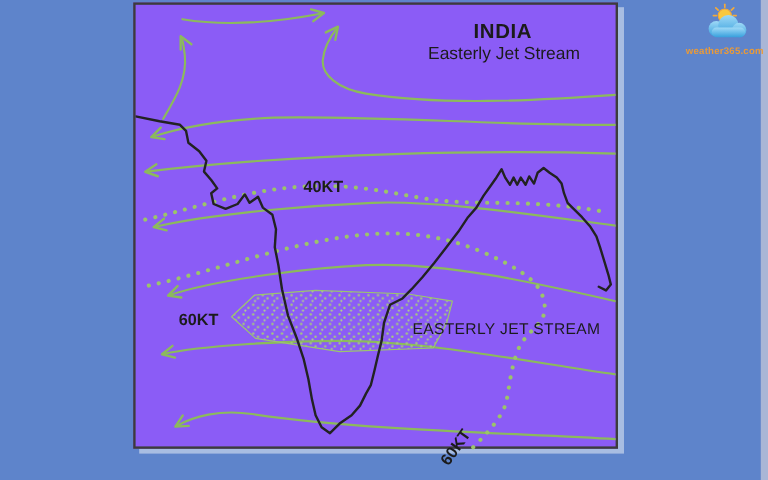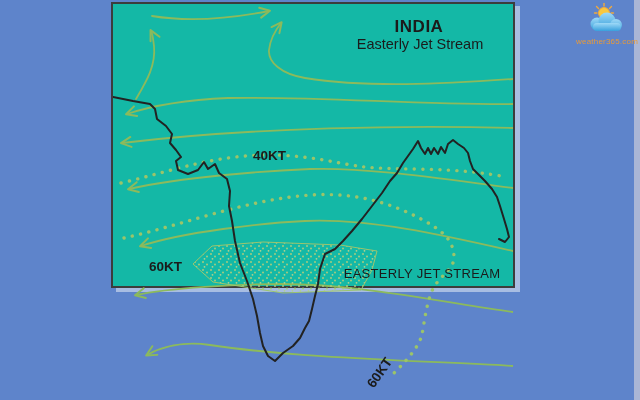--- a/index.html
+++ b/index.html
@@ -6,36 +6,36 @@
   body{
     width:640px;height:400px;overflow:hidden;position:relative;
     background:#5e84cb;
     font-family:"Liberation Sans", sans-serif;
   }
   .edge-strip{
     position:absolute;right:0;top:0;width:6px;height:400px;
     background:#a9b6d6;
   }
   .panel{
-    position:absolute;left:111px;top:2px;width:404px;height:286px;
-    background:#14b8a6;border:2px solid #3c3c3c;box-sizing:border-box;
+    position:absolute;left:111px;top:2px;width:404px;height:372px;
+    background:#8b5cf6;border:2px solid #3c3c3c;box-sizing:border-box;
     box-shadow:5px 4px 0 rgba(230,236,246,.55);
   }
   .panel svg{display:block;}
   text{fill:#1b1b1b;}
   .t-title{font-size:17px;font-weight:bold;letter-spacing:.5px;}
   .t-sub{font-size:14.5px;}
   .t-kt{font-size:13.5px;font-weight:bold;}
   .t-jet{font-size:13px;letter-spacing:.3px;}
   .logo{
     position:absolute;left:570px;top:3px;width:68px;text-align:center;
   }
   .logo .brand{
-    font-size:8px;font-weight:normal;color:#e89a3a;line-height:9px;
-    letter-spacing:.2px;white-space:nowrap;text-align:right;
+    font-size:8px;font-weight:bold;color:#e89a3a;line-height:9px;
+    letter-spacing:.2px;white-space:nowrap;
   }
 </style>
 </head>
 <body>
 
 <div class="edge-strip"></div>
 
 <div class="panel">
   <svg width="400" height="386" viewBox="0 0 400 386">
     <defs>

